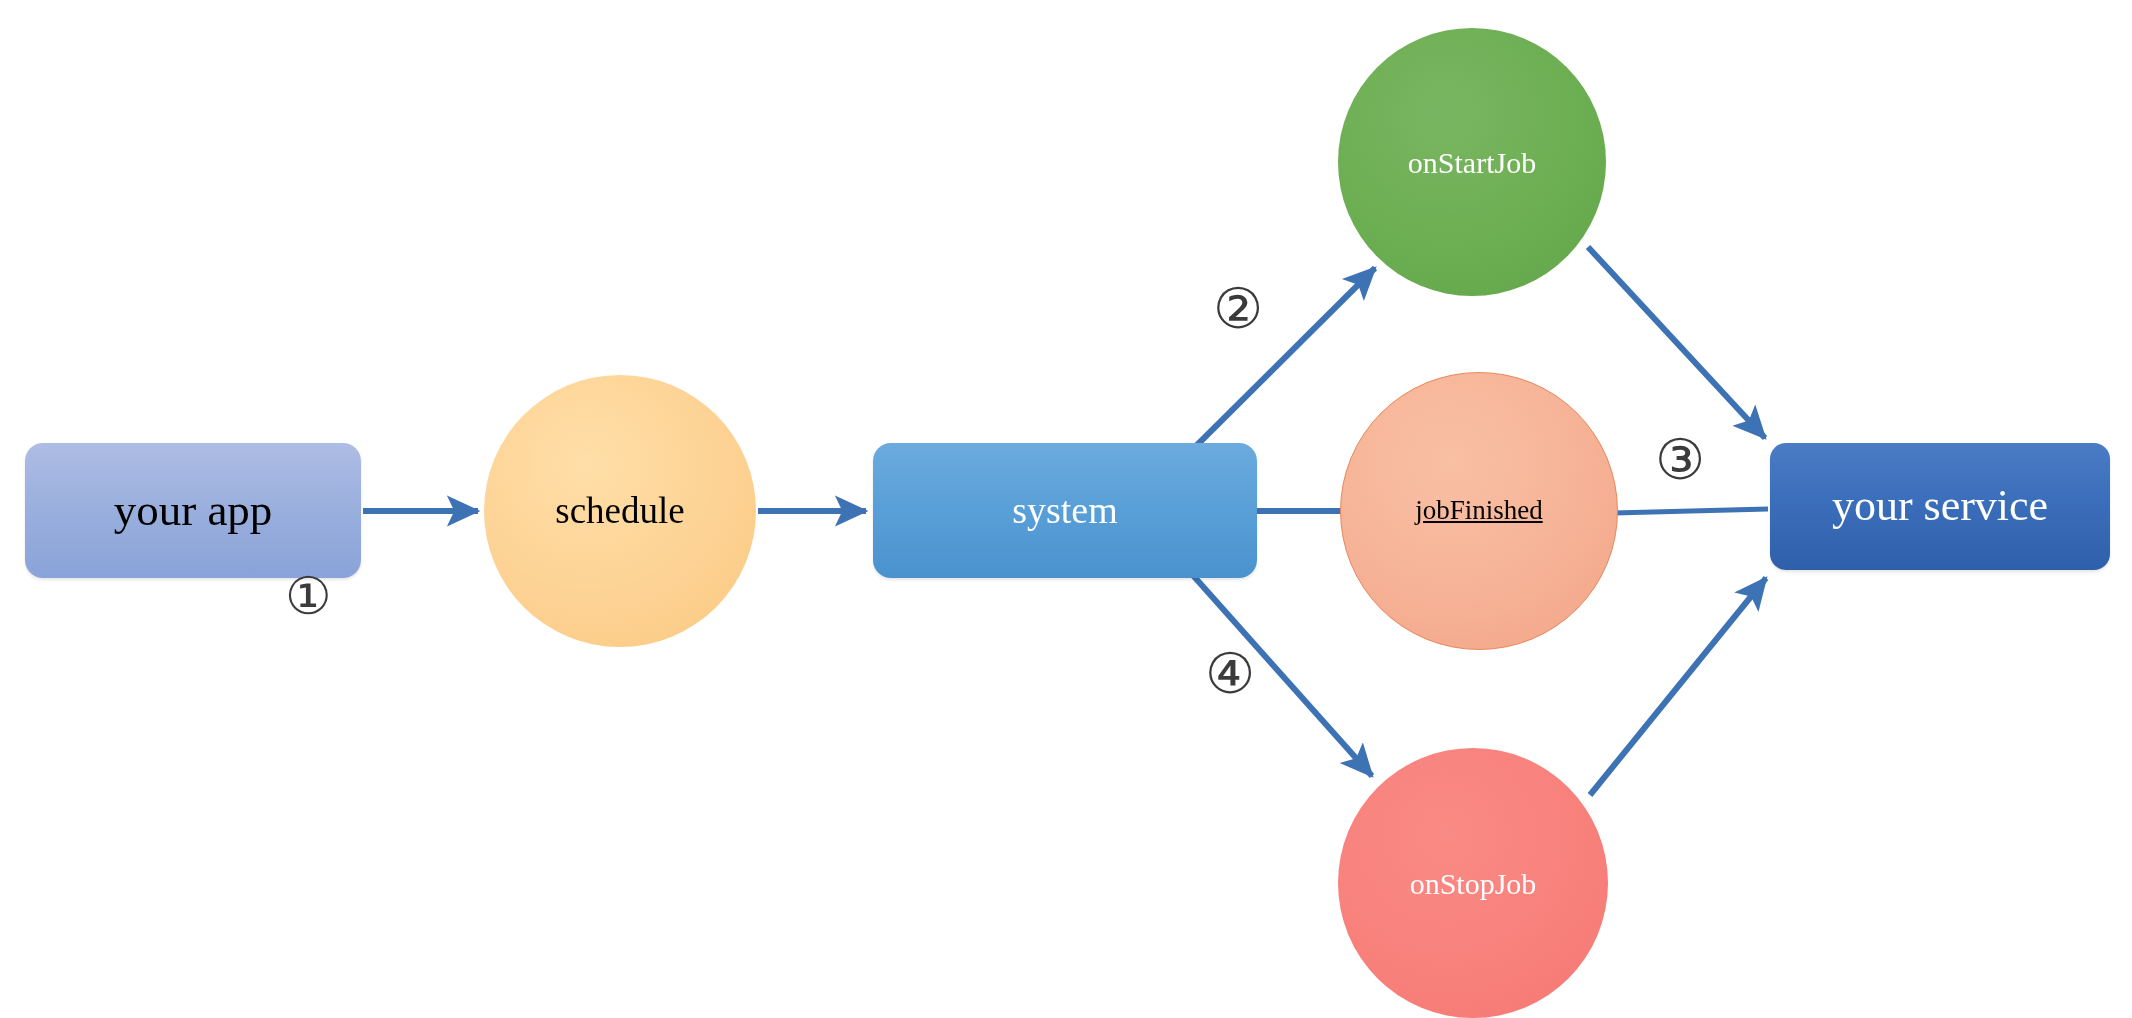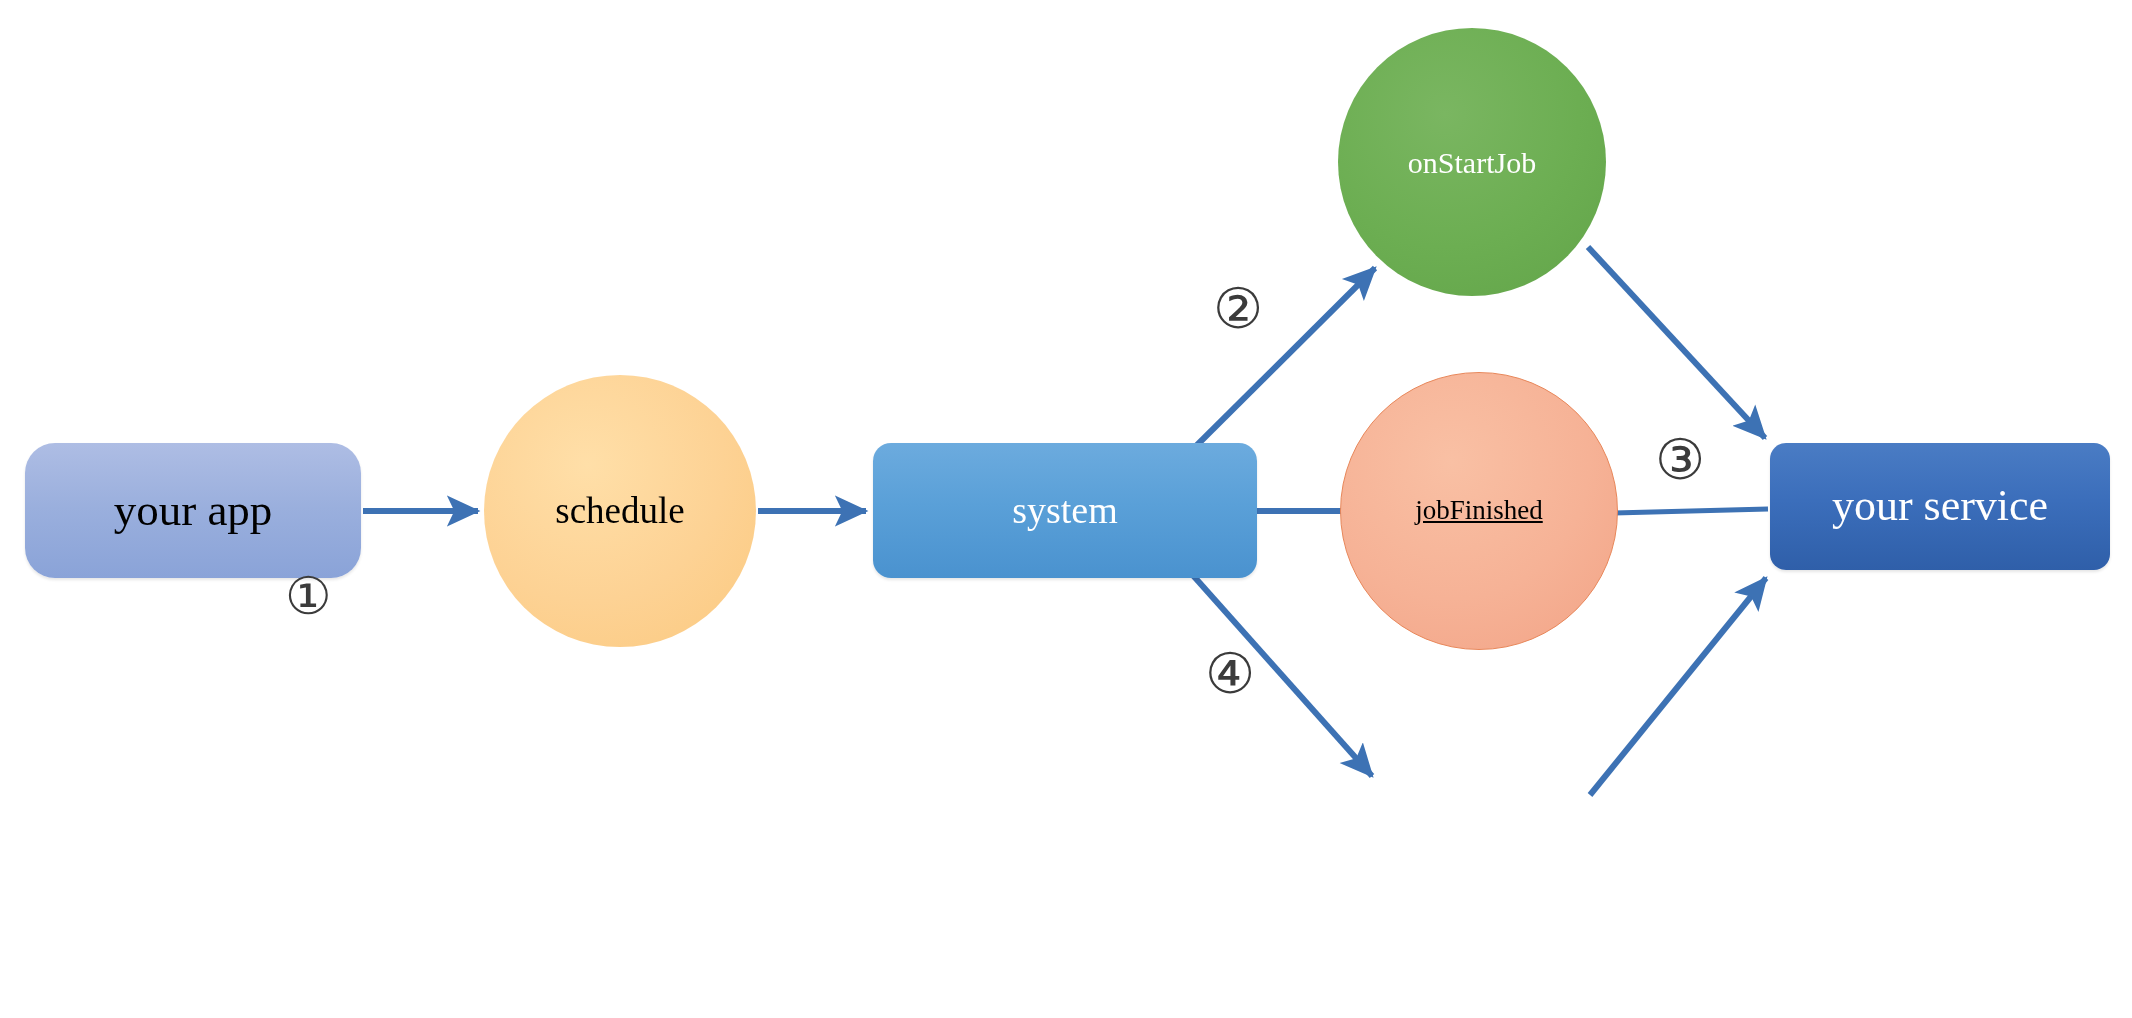--- a/index.html
+++ b/index.html
@@ -42,21 +42,21 @@
     white-space: nowrap;
     font-family: "Liberation Serif", "DejaVu Serif", serif;
   }
 
   
   #node-your-app {
     left: 25px;
     top: 443px;
     width: 336px;
     height: 135px;
-    border-radius: 30px;
+    border-radius: 18px;
     background: linear-gradient(180deg, #aebde4 0%, #9aafdd 48%, #8aa3d8 100%);
     box-shadow: 0 2px 3px rgba(0,0,0,0.10);
   }
   #node-your-app .node-label {
     color: #000000;
     font-size: 45px;
   }
 
   
   #node-schedule {
@@ -204,20 +204,23 @@
   </div>
 
   <div class="node" id="node-onstartjob">
     <span class="node-label">onStartJob</span>
   </div>
 
   <div class="node" id="node-jobfinished">
     <span class="node-label">jobFinished</span>
   </div>
 
+  <div class="node" id="node-onstopjob">
+    <span class="node-label">onStopJob</span>
+  </div>
 
   <div class="node" id="node-your-service">
     <span class="node-label">your service</span>
   </div>
 
   <span class="step-marker" id="step-1">①</span>
   <span class="step-marker" id="step-2">②</span>
   <span class="step-marker" id="step-3">③</span>
   <span class="step-marker" id="step-4">④</span>
 

